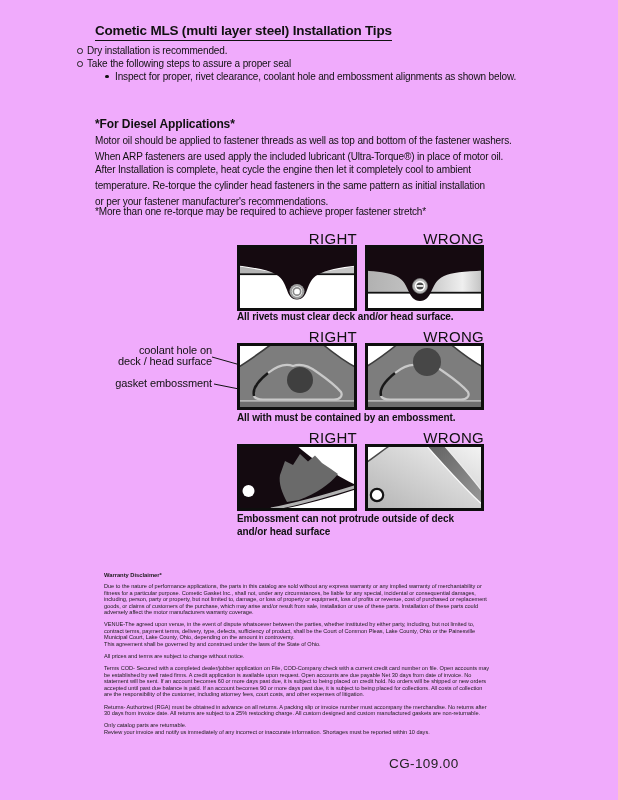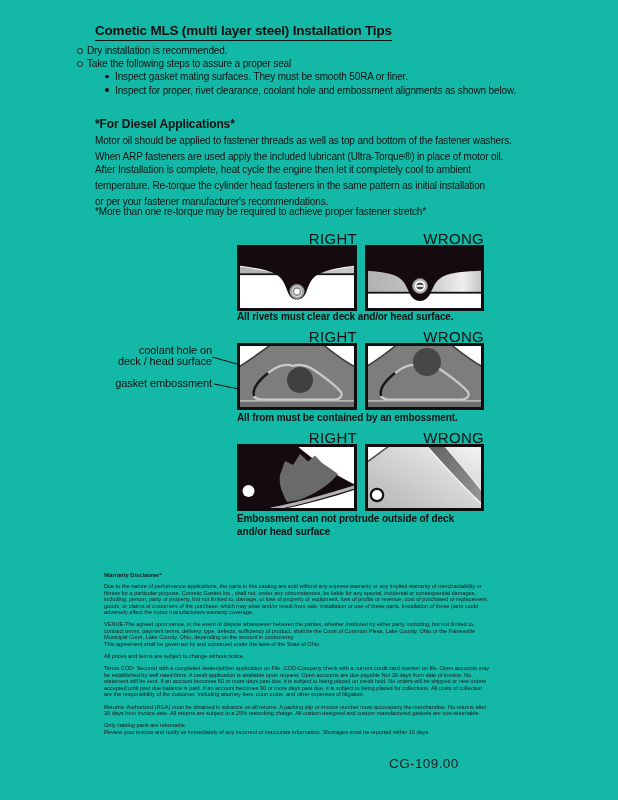--- a/index.html
+++ b/index.html
@@ -1,17 +1,17 @@
 <!DOCTYPE html>
 <html><head>
 <meta charset="utf-8">
 <style>
   html,body{margin:0;padding:0;background:#e8e8e8;}
   .page{
-    position:relative;width:618px;height:800px;background:#14b8a6;
+    position:relative;width:618px;height:800px;background:#f0abfc;
     font-family:"Liberation Sans","DejaVu Sans",sans-serif;color:#111;
     overflow:hidden;margin:0 auto;
   }
   .abs{position:absolute;}
   
   .title{
     left:95px;top:23px;font-size:13.5px;font-weight:bold;letter-spacing:-0.2px;
     border-bottom:1.6px solid #111;padding-bottom:2px;white-space:nowrap;
   }
   .bullets{left:77px;top:44px;width:500px;font-size:10px;letter-spacing:-0.15px;}
@@ -49,26 +49,20 @@
       <span class="b-glyph">
           <span class="b-circle"></span>
         </span>
       <span>Dry installation is recommended.</span>
     </div>
     <div class="b-row">
       <span class="b-glyph">
           <span class="b-circle"></span>
         </span>
       <span>Take the following steps to assure a proper seal</span>
-    </div>
-    <div class="b-row lvl2">
-      <span class="b-glyph">
-          <span class="b-dot"></span>
-        </span>
-      <span>Inspect gasket mating surfaces.  They must be smooth 50RA or finer.</span>
     </div>
     <div class="b-row lvl2">
       <span class="b-glyph">
           <span class="b-dot"></span>
         </span>
       <span>Inspect for proper, rivet clearance, coolant hole and embossment alignments as shown below.</span>
     </div>
   </div>
 
   <div class="abs diesel-head">*For Diesel Applications*</div>
@@ -149,21 +143,21 @@
     <path d="M0,0 L34,0 C23,9 10,18.5 0,24.5 Z" fill="#ffffff"></path>
     <path d="M34,0 C23,9 10,18.5 0,24.5" fill="none" stroke="#3c3c3c" stroke-width="1.6"></path>
     <path d="M84,0 L119,0 L119,24.5 C107,18.5 95,9 84,0 Z" fill="#ffffff"></path>
     <path d="M84,0 C95,9 107,18.5 119,24.5" fill="none" stroke="#3c3c3c" stroke-width="1.6"></path>
     <path d="M16,53 C14,46 20,38 30,30 C39,23 47,20 55,23 C63,20 71,23 79,29 C89,36 98,43 103,49 C105,53 102,56.5 96,56.5 L25,56.5 C19,56.5 17,55.5 16,53 Z" fill="none" stroke="#c9c9c9" stroke-width="2.2"></path>
     <path d="M16,53 C14,46 20,38 30,30" fill="none" stroke="#181818" stroke-width="2.6"></path>
     <circle cx="62" cy="19" r="14" fill="#474747"></circle>
     <rect x="1.5" y="1.5" width="116" height="64" fill="none" stroke="#0e0e0e" stroke-width="3"></rect>
   </svg>
 
-  <div class="abs caption" style="left:237px;top:412px;">All from must be contained by an embossment.</div>
+  <div class="abs caption" style="left:237px;top:412px;">All with must be contained by an embossment.</div>
 
   <div class="abs dlabel" style="left:237px;top:429px;">RIGHT</div>
   <div class="abs dlabel" style="left:365px;top:429px;width:119px;">WRONG</div>
 
   <svg class="abs panel" style="left:237px;top:444px;" width="120" height="67" viewBox="0 0 120 67">
     <rect x="0" y="0" width="120" height="67" fill="#ffffff"></rect>
     <path d="M0,0 H58 C76,16 98,31.5 120,41.5 L120,45 C92,54 64,62 36,67 L0,67 Z" fill="#140a10"></path>
     <path d="M34,65 C62,60 92,51 119,42.5" fill="none" stroke="#b2b2b2" stroke-width="3.2"></path>
     <path d="M43,31 L48,17 L56,21 L63,10 L71,17.5 L78,11.5 L85,19 L94,25 L101,30 C93,40 79,50 62,56 L50,58 C45,49 41.5,39 43,31 Z" fill="#6a6a6a"></path>
     <circle cx="11.5" cy="47" r="6" fill="#ffffff"></circle>

